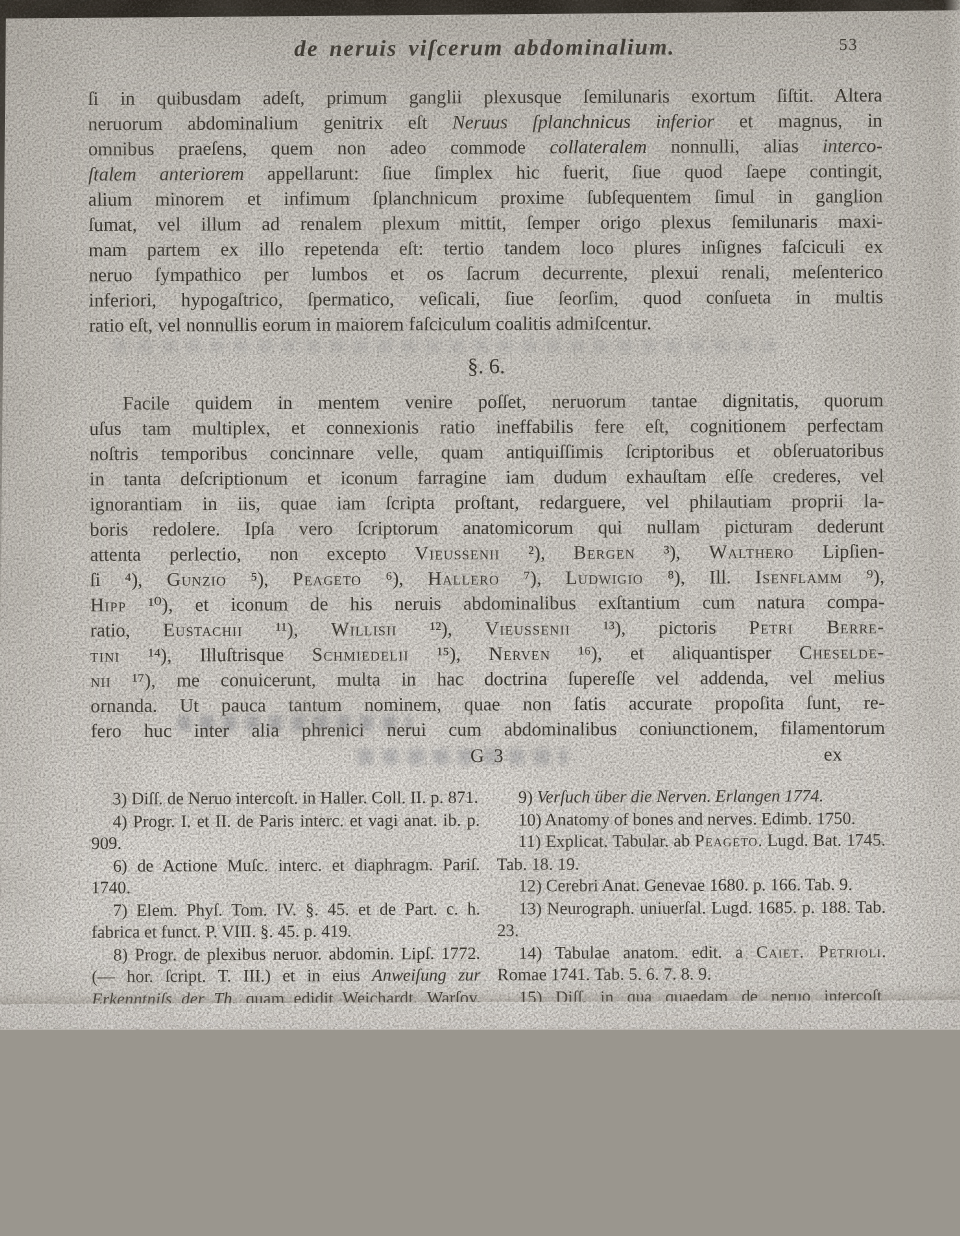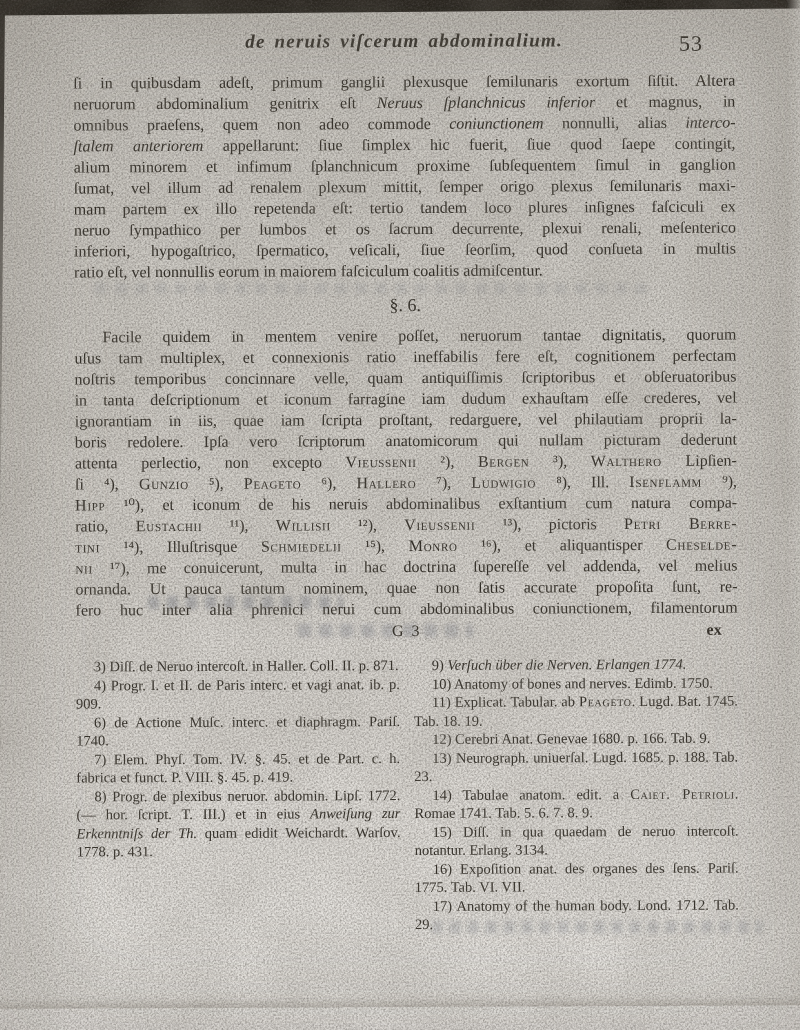--- a/index.html
+++ b/index.html
@@ -1,17 +1,17 @@
 <!DOCTYPE html>
 <html><head>
 <meta charset="utf-8">
 <style>
   html,body{margin:0;padding:0;background:#9a968e;}
   .scan{
-    position:relative;width:800px;height:1030px;overflow:hidden;
+    position:relative;width:800px;height:858px;overflow:hidden;
     background:linear-gradient(to bottom,#ccc9c3 0%,#d3d0ca 40%,#dedbd6 72%,#edebe7 100%);
     font-family:"Liberation Serif","DejaVu Serif",serif;
     color:#2b2720;
   }
   .scan::after{content:"";position:absolute;inset:0;z-index:4;pointer-events:none;
     box-shadow:inset 0 0 110px 14px rgba(96,90,78,.28);}
   
   .edge-top{position:absolute;top:-7px;left:-12px;width:830px;height:19px;background:#17140f;
     transform:rotate(-0.5deg);z-index:3;}
   .edge-left{position:absolute;top:4px;left:-5px;width:10px;height:540px;z-index:3;
@@ -30,30 +30,30 @@
   .ghost-c{left:432px;top:921px;width:330px;height:12px;
     background:repeating-linear-gradient(90deg,rgba(88,94,112,.20) 0 10px,rgba(88,94,112,0) 10px 18px);}
   .ghost-d{left:95px;top:283px;width:560px;height:11px;
     background:repeating-linear-gradient(90deg,rgba(90,96,112,.12) 0 12px,rgba(90,96,112,0) 12px 20px);}
   .noise{position:absolute;inset:0;z-index:5;pointer-events:none;}
   
   .page{position:absolute;left:75px;top:30px;width:662px;transform:rotate(-0.25deg);z-index:2;}
   .pagehead{position:relative;height:24px;margin-bottom:17px;}
   .running-title{text-align:center;font-style:italic;font-weight:600;font-size:19px;
     letter-spacing:1.2px;word-spacing:3px;}
-  .page-number{position:absolute;right:32px;top:2px;font-size:22px;letter-spacing:1px;}
+  .page-number{position:absolute;right:20px;top:2px;font-size:14px;letter-spacing:1px;}
   .textblock .line{font-size:16px;line-height:21px;text-align:justify;text-align-last:justify;}
   .textblock .line.last{text-align-last:left;}
   .textblock .line.indent{text-indent:28px;}
   .i{font-style:italic;}
   .sc{font-variant:small-caps;letter-spacing:.7px;}
   .section-heading{font-size:18px;font-weight:400;text-align:center;margin:13px 0 9px;line-height:22px;}
   .catchline{position:relative;height:22px;font-size:16px;line-height:22px;margin-top:1px;}
   .signature{position:absolute;left:50%;transform:translateX(-50%);letter-spacing:2px;}
-  .catchword{position:absolute;right:16px;font-weight:bold;}
+  .catchword{position:absolute;right:36px;}
   .footnotes{display:flex;gap:14px;margin-top:14px;}
   .fncol{width:324px;}
   .note{margin:0;font-size:14.5px;line-height:18.5px;text-align:justify;text-indent:18px;}
 </style>
 </head>
 <body>
 
 <div class="scan">
 
   <div class="ghost ghost-d"></div>
@@ -63,21 +63,21 @@
 
   <main class="page">
     <header class="pagehead">
       <div class="running-title">de neruis viſcerum abdominalium.</div>
       <div class="page-number">53</div>
     </header>
 
     <section class="textblock">
         <div class="line"><span>ſi in quibusdam adeſt, primum ganglii plexusque ſemilunaris exortum ſiſtit. Altera</span></div>
         <div class="line"><span>neruorum abdominalium genitrix eſt </span><span class="i">Neruus ſplanchnicus inferior</span><span> et magnus, in</span></div>
-        <div class="line"><span>omnibus praeſens, quem non adeo commode </span><span class="i">coniunctionem</span><span> nonnulli, alias </span><span class="i">interco-</span></div>
+        <div class="line"><span>omnibus praeſens, quem non adeo commode </span><span class="i">collateralem</span><span> nonnulli, alias </span><span class="i">interco-</span></div>
         <div class="line"><span class="i">ſtalem anteriorem</span><span> appellarunt: ſiue ſimplex hic fuerit, ſiue quod ſaepe contingit,</span></div>
         <div class="line"><span>alium minorem et infimum ſplanchnicum proxime ſubſequentem ſimul in ganglion</span></div>
         <div class="line"><span>ſumat, vel illum ad renalem plexum mittit, ſemper origo plexus ſemilunaris maxi-</span></div>
         <div class="line"><span>mam partem ex illo repetenda eſt: tertio tandem loco plures inſignes faſciculi ex</span></div>
         <div class="line"><span>neruo ſympathico per lumbos et os ſacrum decurrente, plexui renali, meſenterico</span></div>
         <div class="line"><span>inferiori, hypogaſtrico, ſpermatico, veſicali, ſiue ſeorſim, quod conſueta in multis</span></div>
         <div class="line last"><span>ratio eſt, vel nonnullis eorum in maiorem faſciculum coalitis admiſcentur.</span></div>
       </section>
 
     <h2 class="section-heading">§. 6.</h2>
@@ -86,21 +86,21 @@
         <div class="line indent"><span>Facile quidem in mentem venire poſſet, neruorum tantae dignitatis, quorum</span></div>
         <div class="line"><span>uſus tam multiplex, et connexionis ratio ineffabilis fere eſt, cognitionem perfectam</span></div>
         <div class="line"><span>noſtris temporibus concinnare velle, quam antiquiſſimis ſcriptoribus et obſeruatoribus</span></div>
         <div class="line"><span>in tanta deſcriptionum et iconum farragine iam dudum exhauſtam eſſe crederes, vel</span></div>
         <div class="line"><span>ignorantiam in iis, quae iam ſcripta proſtant, redarguere, vel philautiam proprii la-</span></div>
         <div class="line"><span>boris redolere. Ipſa vero ſcriptorum anatomicorum qui nullam picturam dederunt</span></div>
         <div class="line"><span>attenta perlectio, non excepto </span><span class="sc">Vieussenii</span><span> ²), </span><span class="sc">Bergen</span><span> ³), </span><span class="sc">Walthero</span><span> Lipſien-</span></div>
         <div class="line"><span>ſi ⁴), </span><span class="sc">Gunzio</span><span> ⁵), </span><span class="sc">Peageto</span><span> ⁶), </span><span class="sc">Hallero</span><span> ⁷), </span><span class="sc">Ludwigio</span><span> ⁸), Ill. </span><span class="sc">Isenflamm</span><span> ⁹),</span></div>
         <div class="line"><span class="sc">Hipp</span><span> ¹⁰), et iconum de his neruis abdominalibus exſtantium cum natura compa-</span></div>
         <div class="line"><span>ratio, </span><span class="sc">Eustachii</span><span> ¹¹), </span><span class="sc">Willisii</span><span> ¹²), </span><span class="sc">Vieussenii</span><span> ¹³), pictoris </span><span class="sc">Petri Berre-</span></div>
-        <div class="line"><span class="sc">tini</span><span> ¹⁴), Illuſtrisque </span><span class="sc">Schmiedelii</span><span> ¹⁵), </span><span class="sc">Monro</span><span> ¹⁶), et aliquantisper </span><span class="sc">Cheselde-</span></div>
+        <div class="line"><span class="sc">tini</span><span> ¹⁴), Illuſtrisque </span><span class="sc">Schmiedelii</span><span> ¹⁵), </span><span class="sc">Nerven</span><span> ¹⁶), et aliquantisper </span><span class="sc">Cheselde-</span></div>
         <div class="line"><span class="sc">nii</span><span> ¹⁷), me conuicerunt, multa in hac doctrina ſupereſſe vel addenda, vel melius</span></div>
         <div class="line"><span>ornanda. Ut pauca tantum nominem, quae non ſatis accurate propoſita ſunt, re-</span></div>
         <div class="line"><span>fero huc inter alia phrenici nerui cum abdominalibus coniunctionem, filamentorum</span></div>
       </section>
 
     <div class="catchline">
       <span class="signature">G 3</span>
       <span class="catchword">ex</span>
     </div>
 

